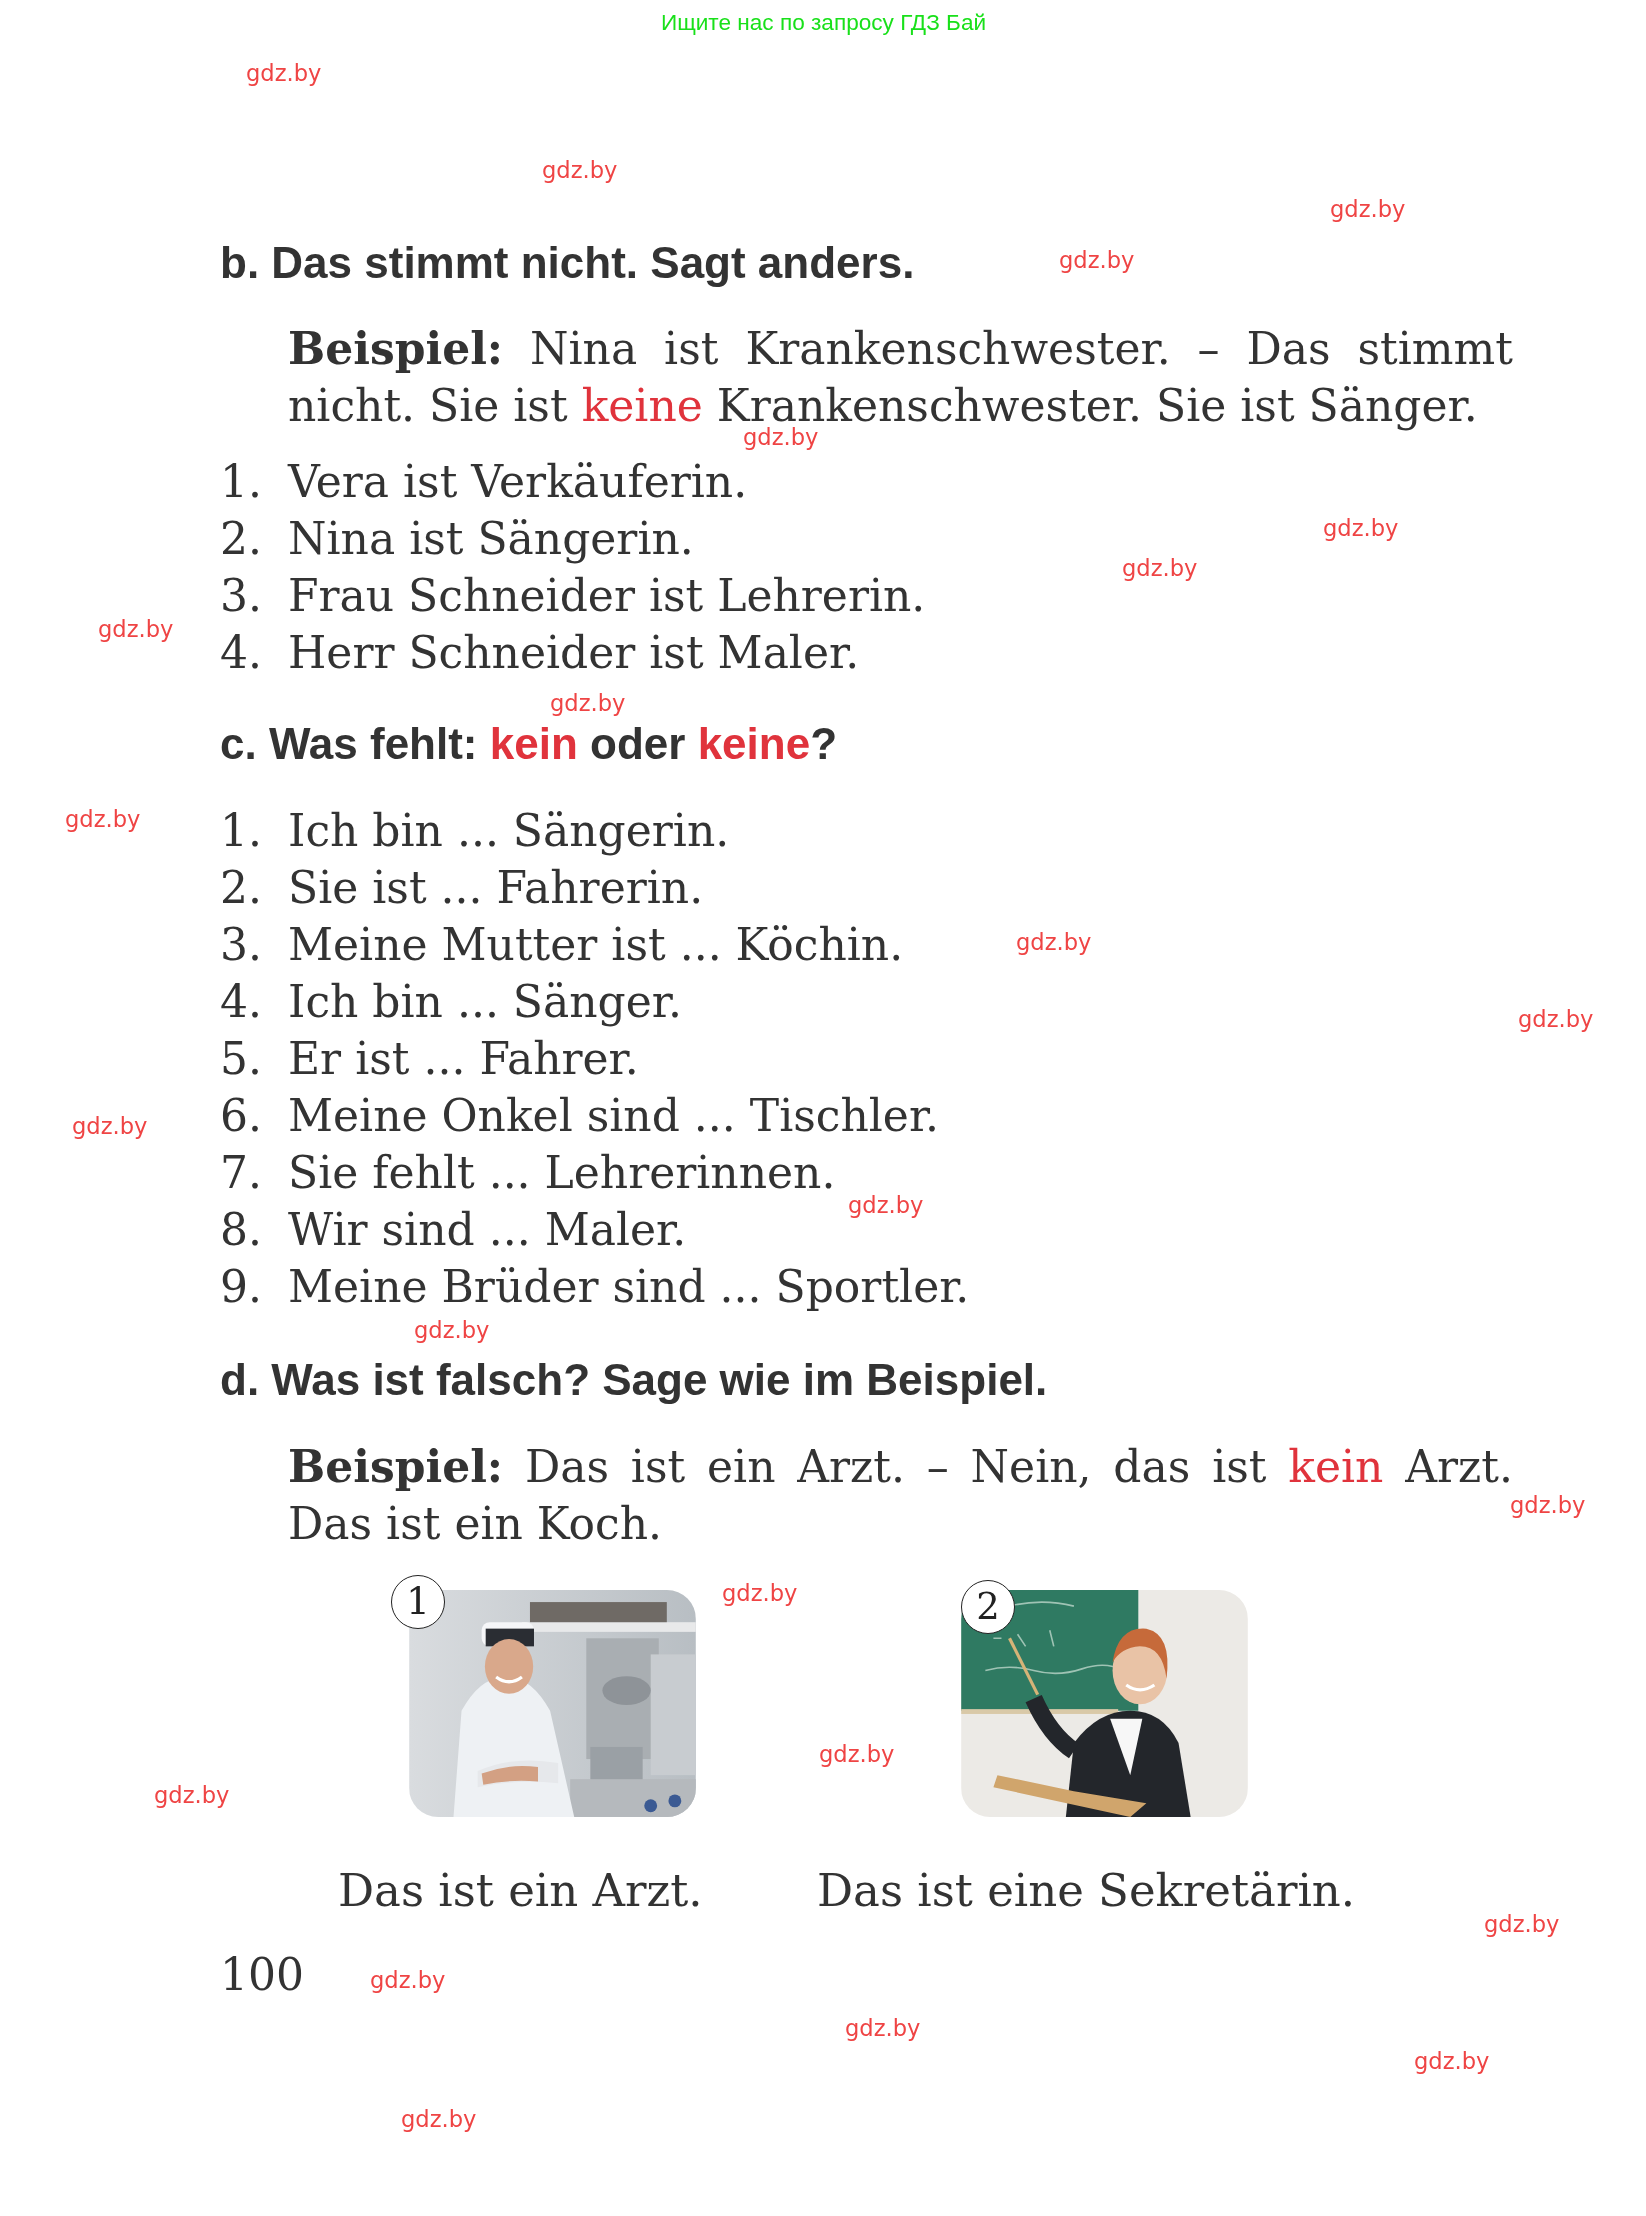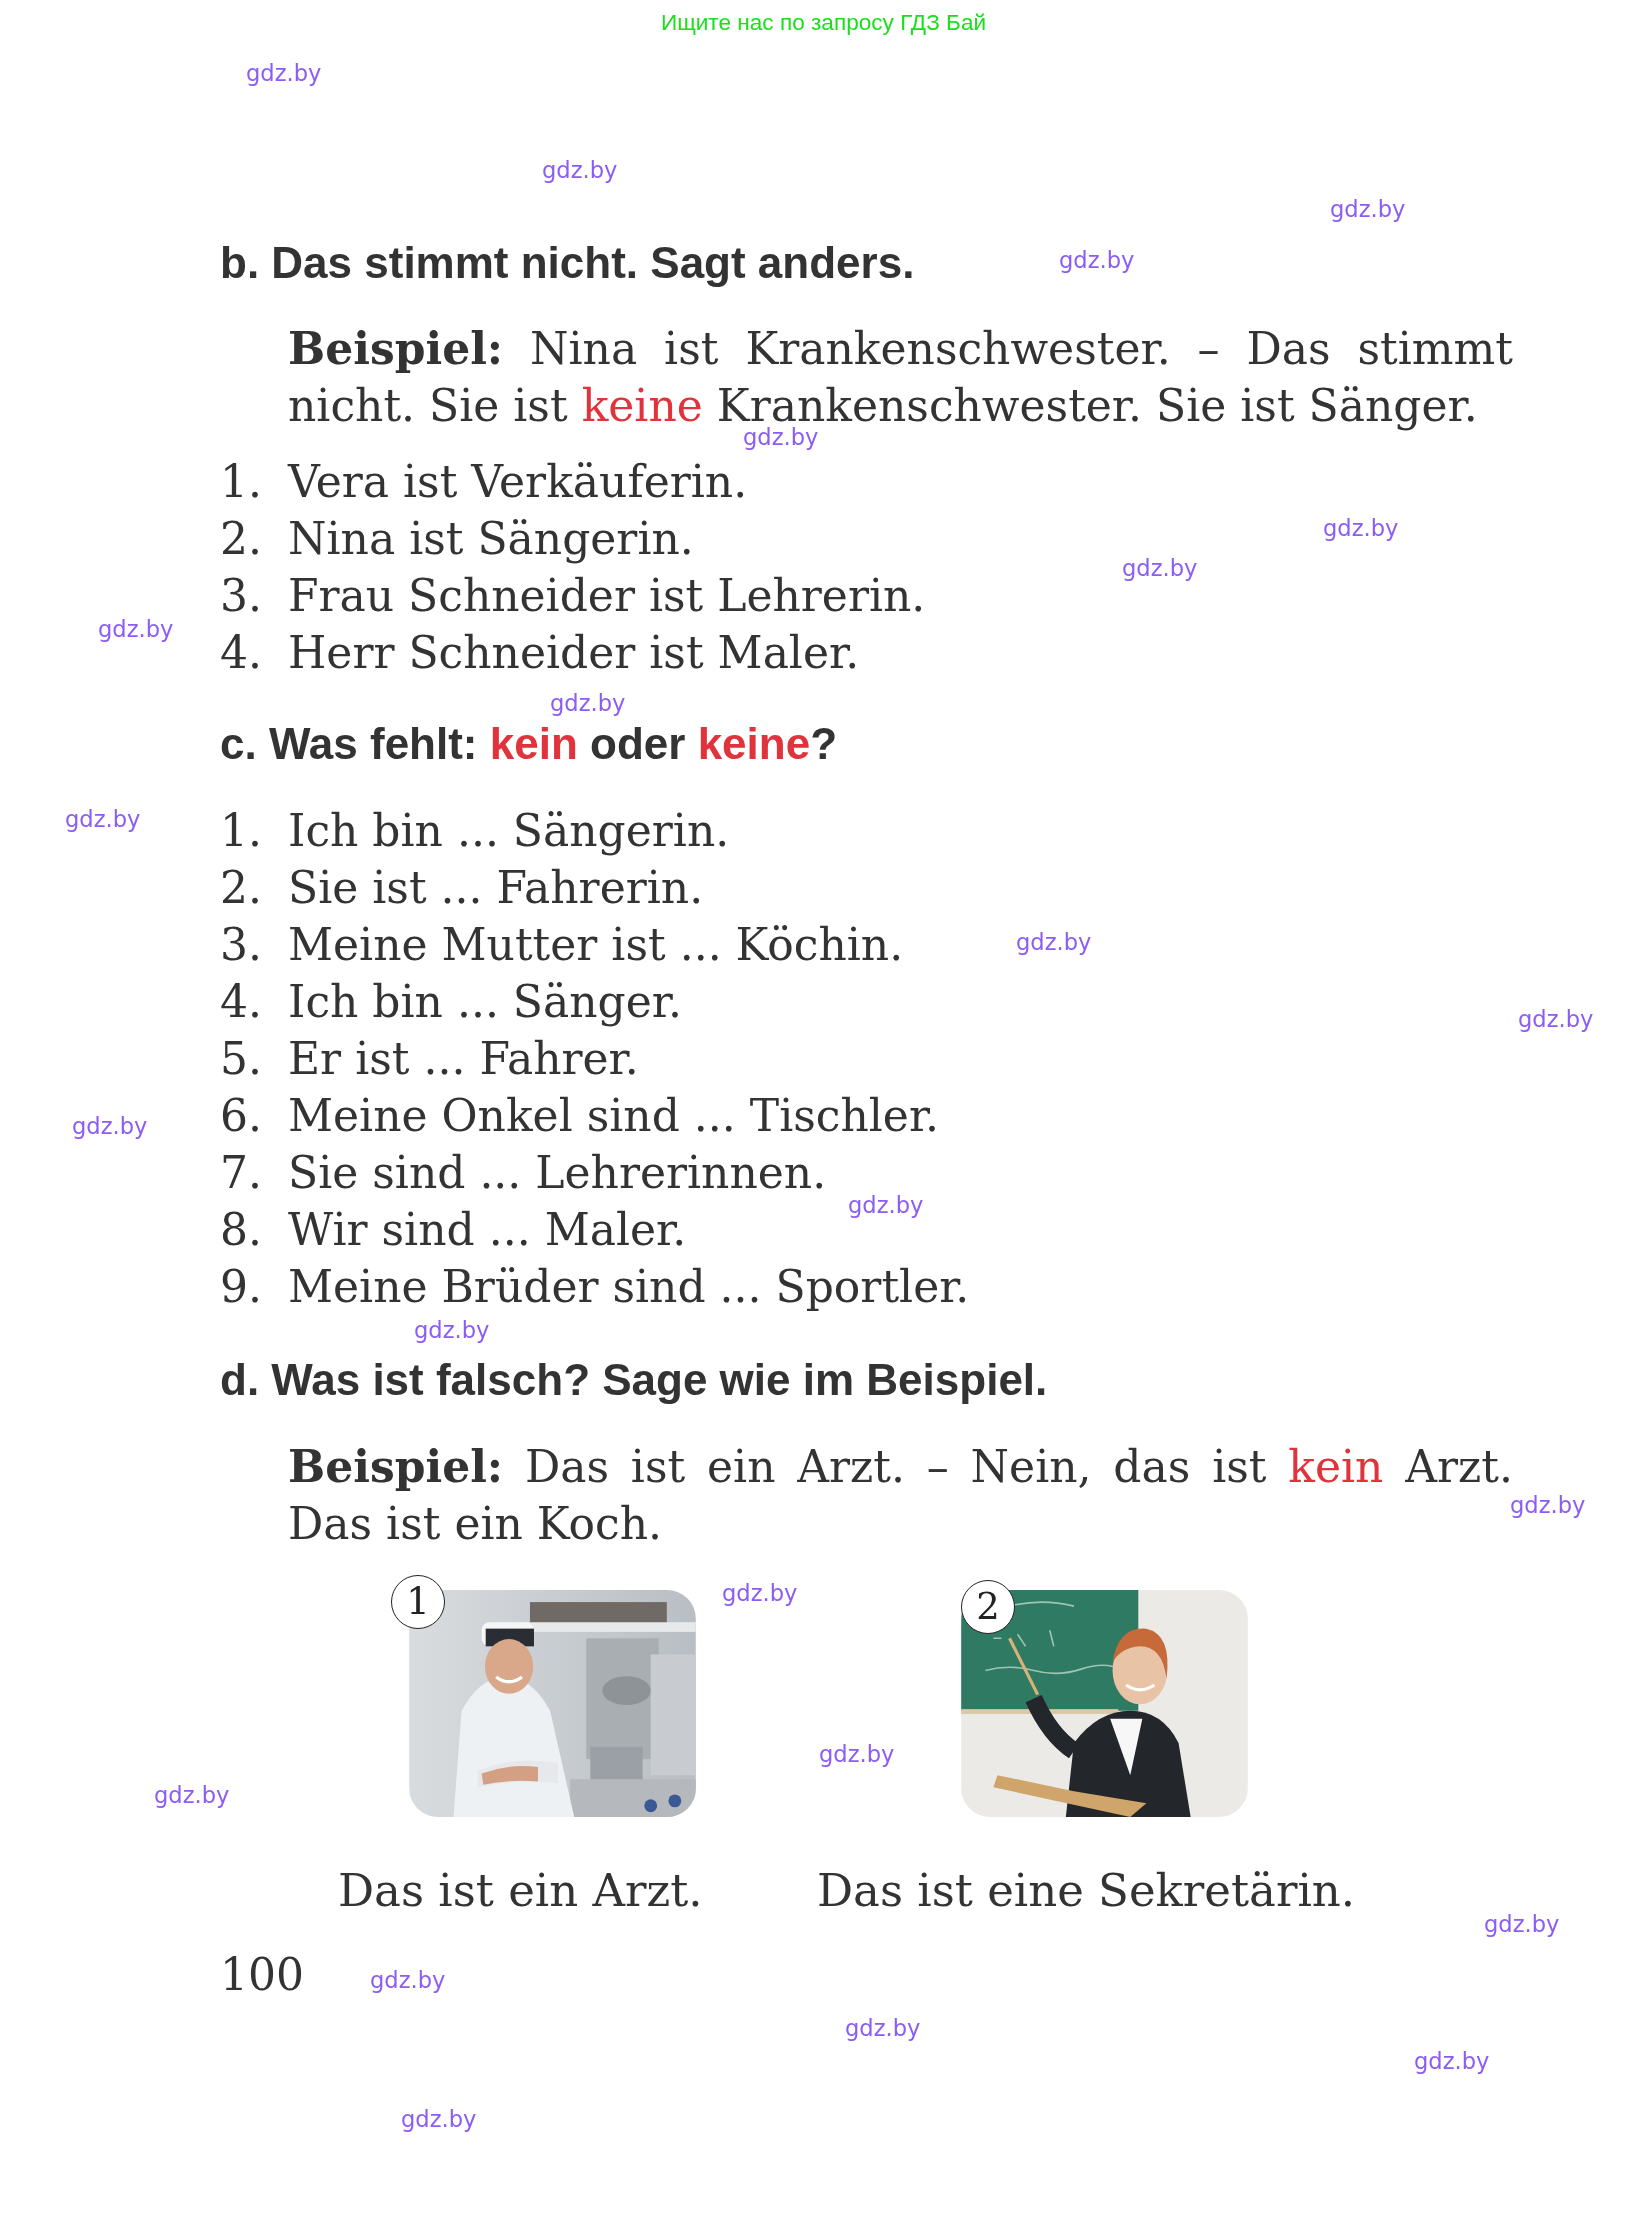--- a/index.html
+++ b/index.html
@@ -2,21 +2,21 @@
 <html style="font-size:13px"><head>
 <meta charset="utf-8">
 <style>
   html, body { margin: 0; padding: 0; background: #ffffff; }
   body { width: 1647px; height: 2216px; position: relative; overflow: hidden; }
   .page { position: absolute; left: 0; top: 7px; width: 1647px; height: 1856px; }
 
   .top-banner { position: absolute; top: 3.2px; left: 0; width: 1647px; text-align: center;
     font-family: "Liberation Sans", sans-serif; font-size: 22.6px; color: #19e01a; }
 
-  .wm { position: absolute; font-family: "DejaVu Sans", sans-serif; font-size: 22.6px; color: #8b5cf6; white-space: nowrap; }
+  .wm { position: absolute; font-family: "DejaVu Sans", sans-serif; font-size: 22.6px; color: #ef4444; white-space: nowrap; }
 
   .task-title { position: absolute; left: 220px; font-family: "Liberation Sans", sans-serif;
     font-weight: bold; font-size: 44px; color: #333333; white-space: nowrap; }
   .red { color: #e0333c; }
 
   .serif { font-family: "DejaVu Serif", serif; color: #333333; }
   .example { position: absolute; left: 288px; width: 1225px; font-size: 44px; line-height: 57px; text-align: justify; text-align-last: left; }
   .example b { font-weight: bold; }
 
   .list { position: absolute; left: 220px; margin: 0; padding: 0; list-style: none; }
@@ -123,21 +123,21 @@
     <li>
         <span class="num">5.</span>
         <span>Er ist ... Fahrer.</span>
       </li>
     <li>
         <span class="num">6.</span>
         <span>Meine Onkel sind ... Tischler.</span>
       </li>
     <li>
         <span class="num">7.</span>
-        <span>Sie sind ... Lehrerinnen.</span>
+        <span>Sie fehlt ... Lehrerinnen.</span>
       </li>
     <li>
         <span class="num">8.</span>
         <span>Wir sind ... Maler.</span>
       </li>
     <li>
         <span class="num">9.</span>
         <span>Meine Brüder sind ... Sportler.</span>
       </li>
   </ul>

